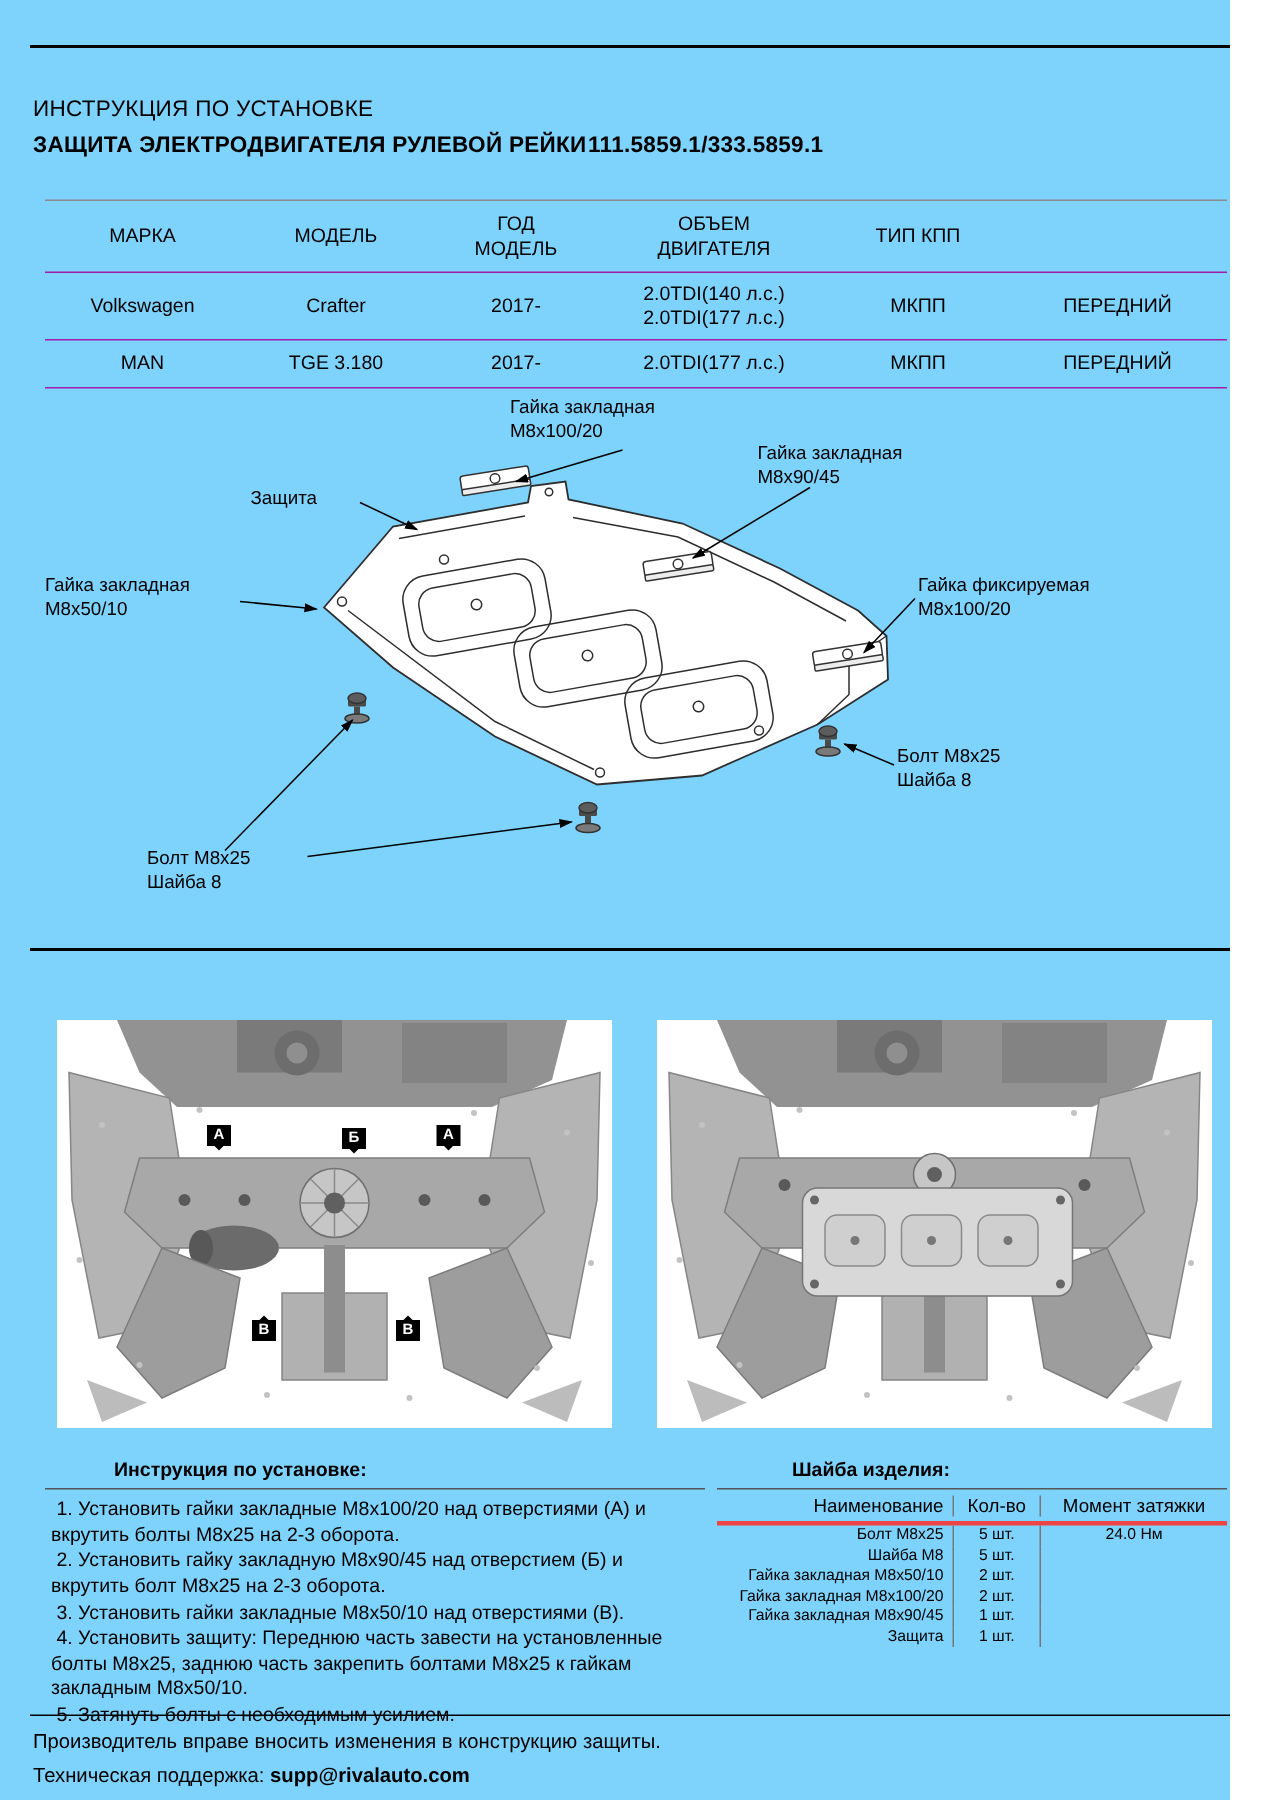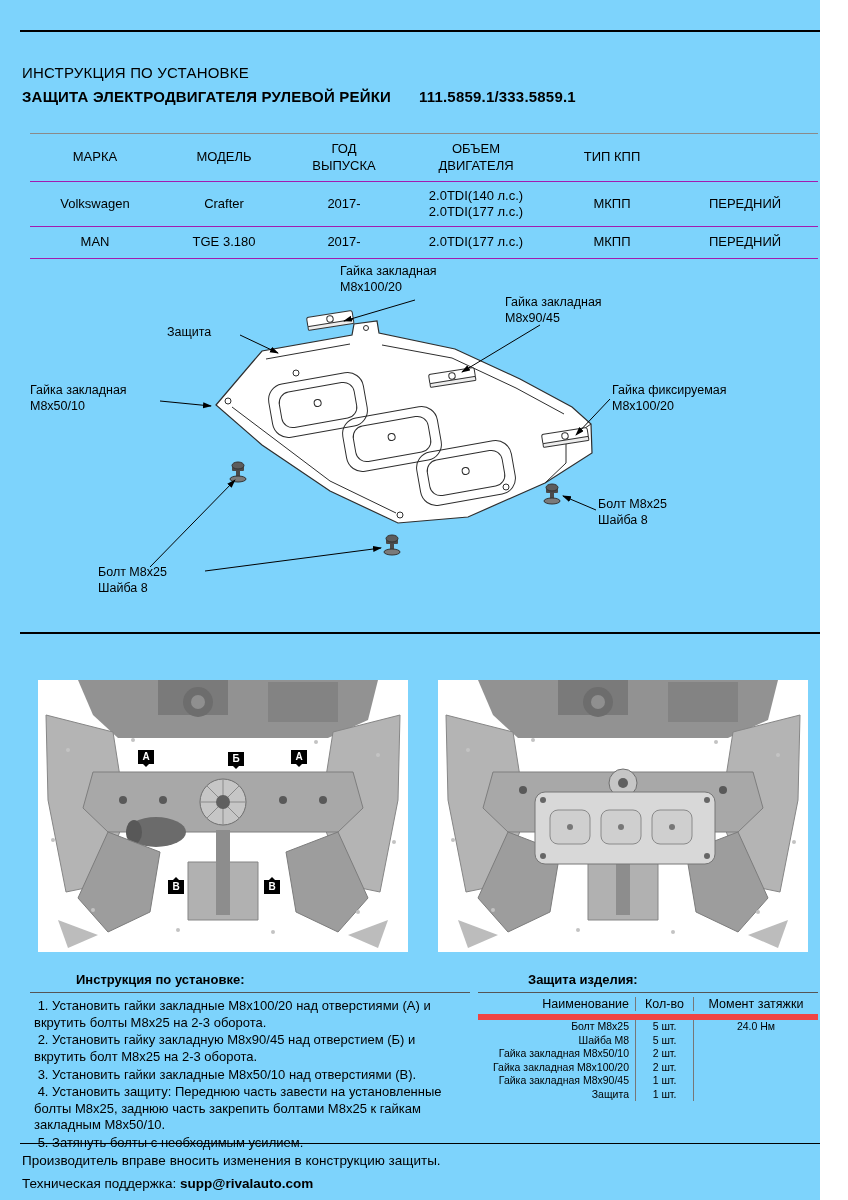--- a/index.html
+++ b/index.html
@@ -6,21 +6,21 @@
   body{width:848px;height:1200px;font-family:"Liberation Sans",sans-serif;color:#000;}
   .page{position:relative;width:820px;height:1200px;background:#7dd3fc;overflow:hidden;}
   .rule{position:absolute;background:#000;height:2px;}
   .rule-top{left:20px;top:30px;width:808px;}
   .rule-mid{left:20px;top:632px;width:808px;}
   .rule-bottom{left:20px;top:1143px;width:808px;height:1px;}
   .hline{position:absolute;background:#555;height:1px;}
 
   .title1{position:absolute;left:22px;top:64px;font-size:15px;letter-spacing:.2px;}
   .title2{position:absolute;left:22px;top:88px;font-size:15px;font-weight:bold;letter-spacing:.2px;}
-  .title2 .partnums{margin-left:28px;}
+  .title2 .partnums{margin-left:1px;}
 
   
   .fitment{position:absolute;left:30px;top:133px;width:788px;font-size:13px;border-top:1px solid #8a8a8a;}
   .frow{display:grid;grid-template-columns:130px 128px 112px 152px 120px 146px;align-items:center;text-align:center;border-bottom:1px solid #a21caf;}
   .fhead{min-height:47px;}
   .r1{min-height:44px;}
   .r2{min-height:31px;}
   .ws{white-space:pre-line;line-height:1.25;}
 
   
@@ -36,21 +36,21 @@
   .mk-down::after{content:"";position:absolute;left:5px;top:14px;border:3px solid transparent;border-top-color:#000;}
   .mk-up::before{content:"";position:absolute;left:5px;top:-6px;border:3px solid transparent;border-bottom-color:#000;}
 
   
   .sec-head{position:absolute;font-size:13px;font-weight:bold;padding-left:38px;}
   .steps{position:absolute;left:34px;top:998px;width:436px;font-size:13px;line-height:1.28;}
   .step{white-space:pre-wrap;margin-bottom:1px;}
 
   .parts{position:absolute;left:478px;top:997px;width:340px;}
   .prow{display:grid;grid-template-columns:158px 58px 124px;}
-  .phead{font-size:12.5px;border-bottom:6px solid #ef4444;padding-bottom:3px;}
+  .phead{font-size:12.5px;border-bottom:3px solid #ef4444;padding-bottom:3px;}
   .pbody{font-size:10.5px;line-height:13.5px;}
   .pc-name{text-align:right;padding-right:6px;border-right:1px solid #777;}
   .pc-qty{text-align:center;border-right:1px solid #777;}
   .pc-torque{text-align:center;}
 
   .footer-disclaimer{position:absolute;left:22px;top:1153px;font-size:13.5px;}
   .footer-support{position:absolute;left:22px;top:1176px;font-size:13.5px;}
   .footer-support .email{font-weight:bold;}
 </style>
 </head>
@@ -63,21 +63,21 @@
   <div class="title1">ИНСТРУКЦИЯ ПО УСТАНОВКЕ</div>
   <div class="title2">
     <span>ЗАЩИТА ЭЛЕКТРОДВИГАТЕЛЯ РУЛЕВОЙ РЕЙКИ</span><span class="partnums">111.5859.1/333.5859.1</span>
   </div>
 
   <div class="fitment">
     <div class="frow fhead">
       <div class="ws">МАРКА</div>
       <div class="ws">МОДЕЛЬ</div>
       <div class="ws">ГОД
-ВЫПУСКА</div>
+МОДЕЛЬ</div>
       <div class="ws">ОБЪЕМ
 ДВИГАТЕЛЯ</div>
       <div class="ws">ТИП КПП</div>
     </div>
     <div class="frow r1">
       <div class="ws">Volkswagen</div>
       <div class="ws">Crafter</div>
       <div class="ws">2017-</div>
       <div class="ws">2.0TDI(140 л.с.)
 2.0TDI(177 л.с.)</div>
@@ -294,21 +294,21 @@
   <div class="sec-head" style="left:38px;top:972px;">Инструкция по установке:</div>
   <div class="hline" style="left:30px;top:992px;width:440px;"></div>
   <div class="steps">
     <div class="step"> 1. Установить гайки закладные М8х100/20 над отверстиями (А) и вкрутить болты М8х25 на 2-3 оборота.</div>
     <div class="step"> 2. Установить гайку закладную М8х90/45 над отверстием (Б) и вкрутить болт М8х25 на 2-3 оборота.</div>
     <div class="step"> 3. Установить гайки закладные М8х50/10 над отверстиями (В).</div>
     <div class="step"> 4. Установить защиту: Переднюю часть завести на установленные болты М8х25, заднюю часть закрепить болтами М8х25 к гайкам закладным М8х50/10.</div>
     <div class="step"> 5. Затянуть болты с необходимым усилием.</div>
   </div>
 
-  <div class="sec-head" style="left:490px;top:972px;">Защита изделия:</div>
+  <div class="sec-head" style="left:490px;top:972px;">Шайба изделия:</div>
   <div class="hline" style="left:478px;top:992px;width:340px;"></div>
   <div class="parts">
     <div class="prow phead">
       <div class="pc-name">Наименование</div>
       <div class="pc-qty">Кол-во</div>
       <div class="pc-torque">Момент затяжки</div>
     </div>
     <div class="pbody">
       <div class="prow">
         <div class="pc-name">Болт М8х25</div>

